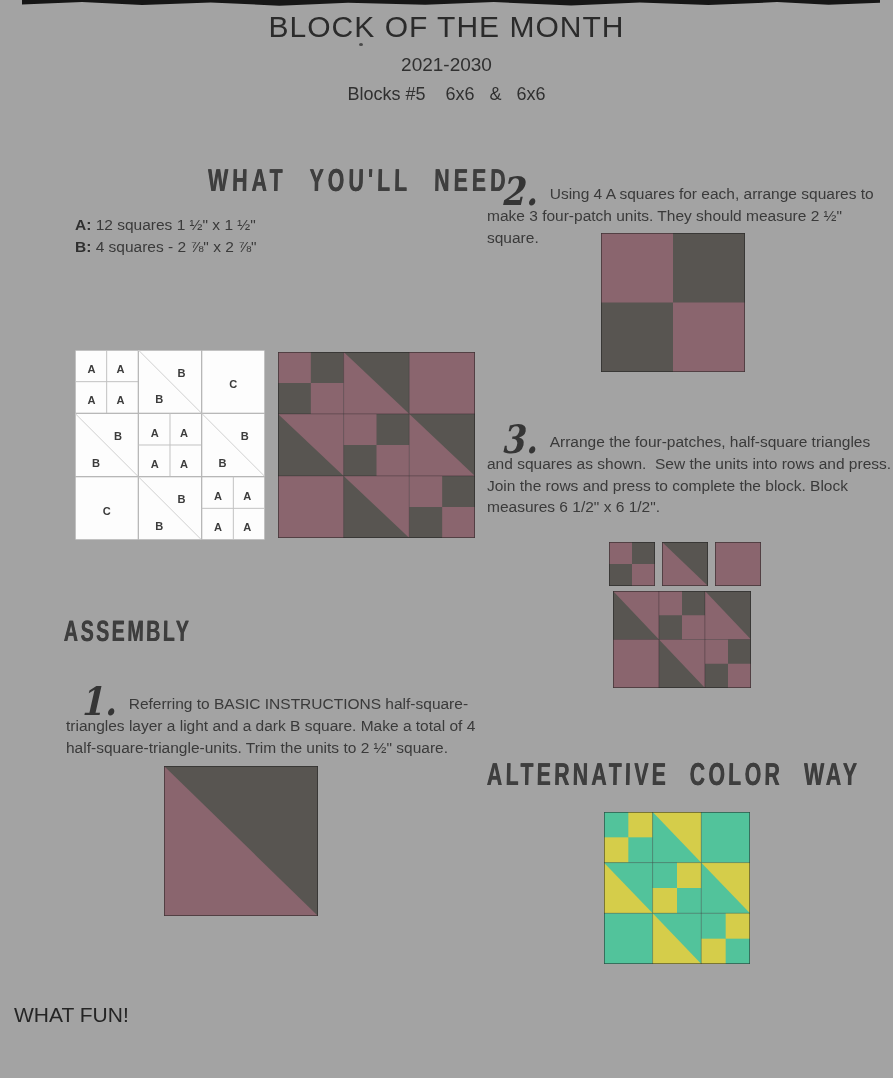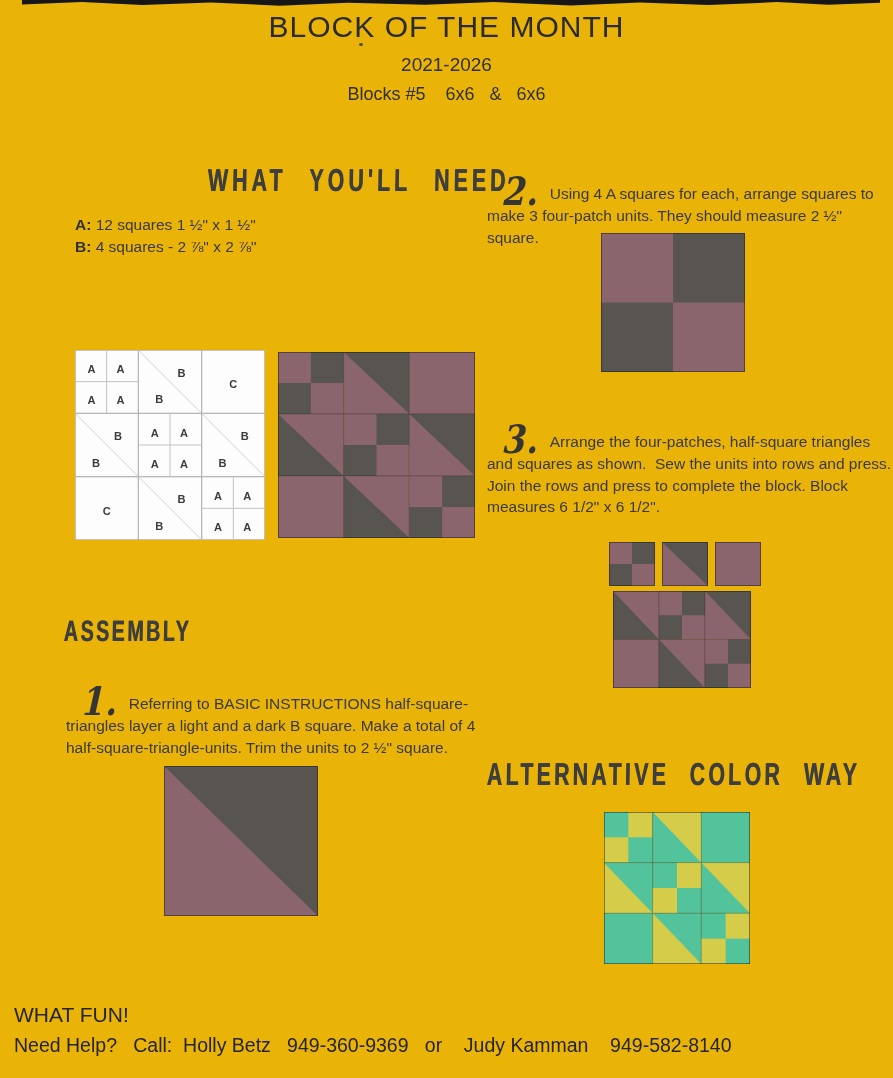--- a/index.html
+++ b/index.html
@@ -1,16 +1,16 @@
 <!DOCTYPE html>
 <html><head>
 <meta charset="utf-8">
 <style>
   html,body{margin:0;padding:0;background:#e8e8e8;}
-  .page{position:relative;width:893px;height:1078px;background:#eab308;margin:0 auto;
+  .page{position:relative;width:893px;height:1078px;background:#a3a3a3;margin:0 auto;
         font-family:"Liberation Sans",sans-serif;color:#3a3a3a;overflow:hidden;}
   .scan-strip{position:absolute;top:0;left:22px;width:858px;height:6px;background:#161616;
     clip-path:polygon(0 0,100% 0,100% 45%,94% 80%,88% 35%,80% 85%,72% 40%,64% 90%,55% 35%,47% 80%,38% 45%,30% 95%,22% 40%,14% 85%,7% 35%,0 75%);}
   .scan-speck{position:absolute;left:359px;top:43px;width:4px;height:3px;background:#4a4a4a;border-radius:50%;}
   .center-line{position:absolute;left:0;width:100%;text-align:center;white-space:pre-wrap;}
   .title{top:10px;font-size:30px;letter-spacing:1px;color:#2b2b2b;}
   .subtitle{top:54px;font-size:19px;color:#303030;}
   .blocks-line{top:84px;font-size:18px;color:#303030;}
   .hand{position:absolute;font-weight:700;color:#3e3e3e;white-space:nowrap;
         transform:scaleX(0.82) scaleY(1.22) skewX(-1.5deg);transform-origin:left top;
@@ -44,21 +44,21 @@
 </style>
 </head>
 <body>
 
 <div class="page">
 
   <div class="scan-strip"></div>
   <div class="scan-speck"></div>
 
   <div class="center-line title">BLOCK OF THE MONTH</div>
-  <div class="center-line subtitle">2021-2026</div>
+  <div class="center-line subtitle">2021-2030</div>
   <div class="center-line blocks-line">Blocks #5    6x6   &amp;   6x6</div>
 
   <div class="hand wyn-heading">WHAT YOU'LL NEED</div>
 
   <div class="para fabric">
     <div><b>A:</b><span> 12 squares 1 ½" x 1 ½"</span></div>
     <div><b>B:</b><span> 4 squares - 2 ⅞" x 2 ⅞"</span></div>
   </div>
 
   <div class="diagram">
@@ -257,15 +257,14 @@
         <rect x="32" y="64" width="32" height="32" fill="none" stroke="rgba(30,30,30,0.22)" stroke-width="1" vector-effect="non-scaling-stroke"></rect>
         <rect x="64" y="64" width="32" height="32" fill="#52c39b"></rect>
         <rect x="80" y="64" width="16" height="16" fill="#d5cd4a"></rect>
         <rect x="64" y="80" width="16" height="16" fill="#d5cd4a"></rect>
         <rect x="64" y="64" width="32" height="32" fill="none" stroke="rgba(30,30,30,0.22)" stroke-width="1" vector-effect="non-scaling-stroke"></rect>
         <rect x="0" y="0" width="96" height="96" fill="none" stroke="rgba(25,25,25,0.55)" stroke-width="1.5" vector-effect="non-scaling-stroke"></rect>
       </svg>
     </div>
 
   <div class="footer-line1">WHAT FUN!</div>
-  <div class="footer-line2">Need Help?   Call:  Holly Betz   949-360-9369   or    Judy Kamman    949-582-8140</div>
 
 </div>
 
 </body></html>

